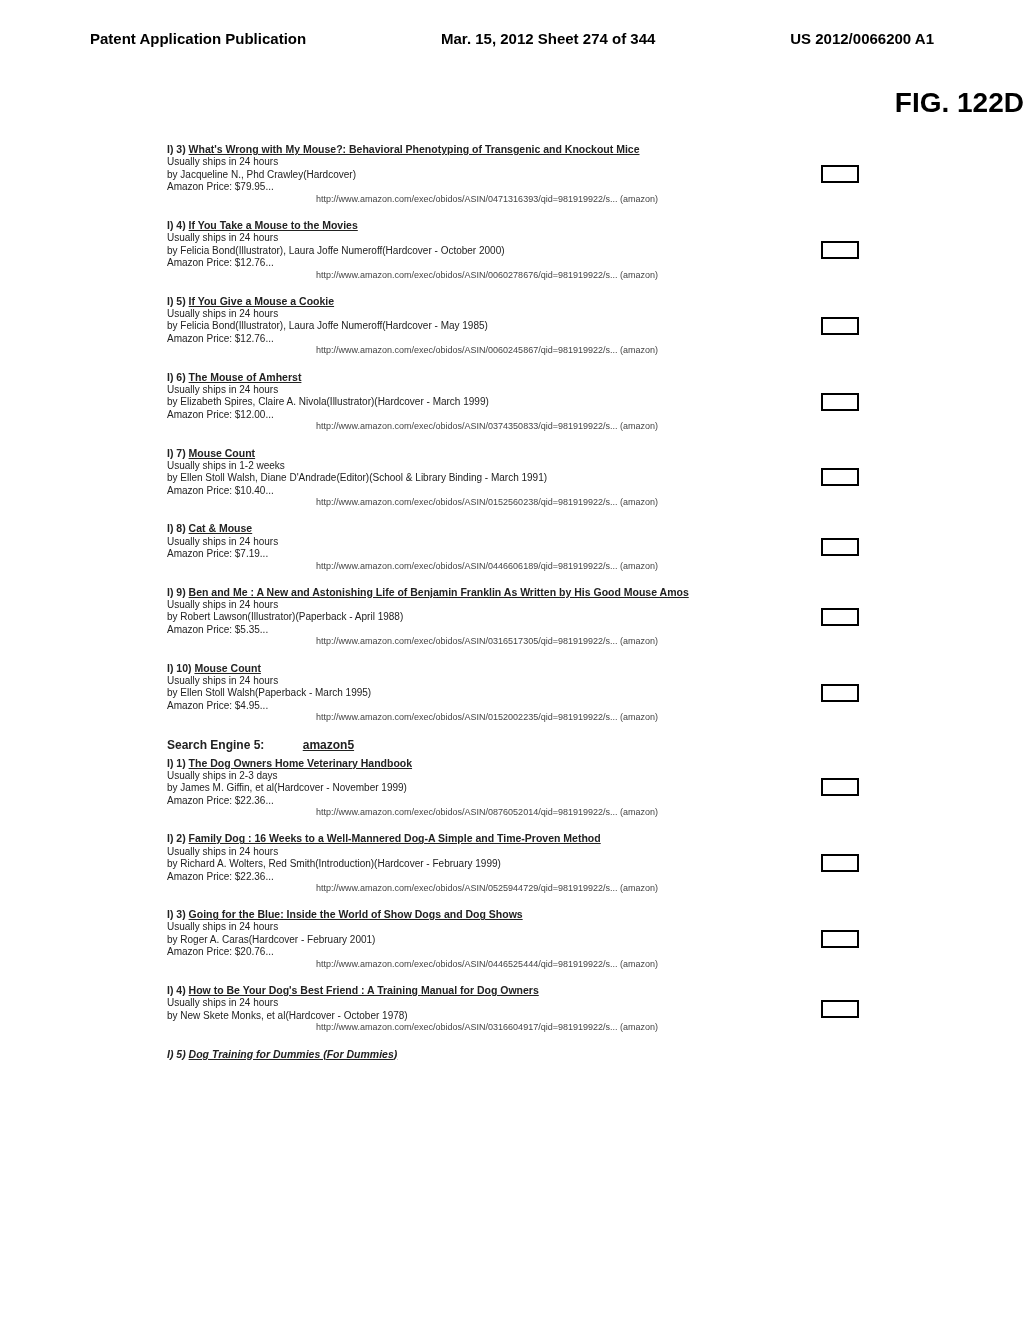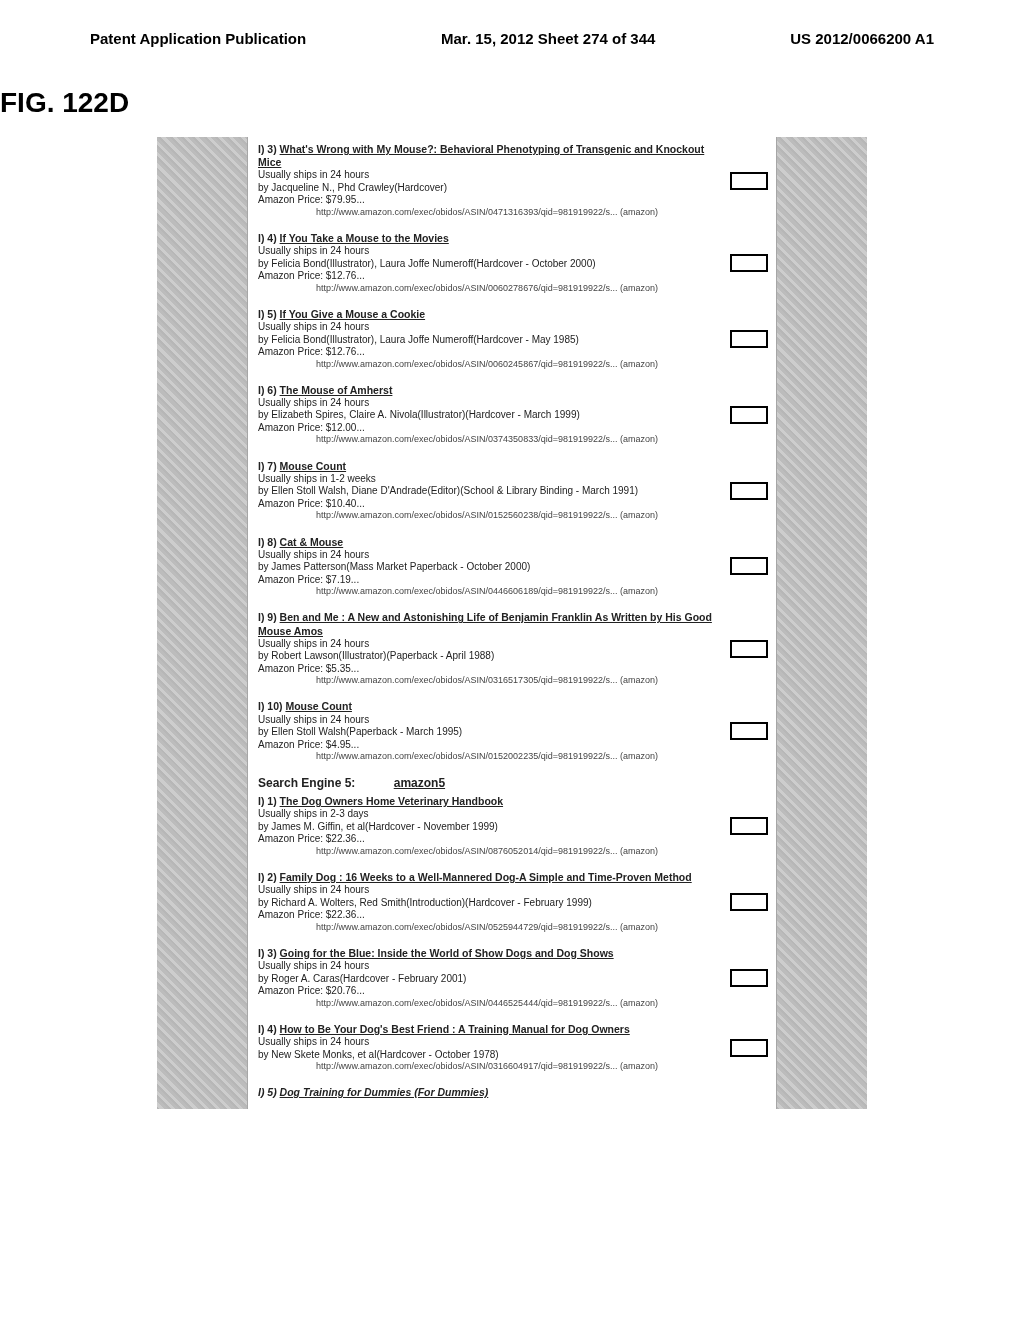--- a/index.html
+++ b/index.html
@@ -14,30 +14,31 @@
     position: relative;
   }
   .header {
     display: flex;
     justify-content: space-between;
     padding: 30px 90px 10px 90px;
     font-size: 15px;
     font-weight: bold;
   }
   .figtitle {
-    text-align: left;
+    text-align: right;
     font-size: 28px;
     font-weight: bold;
     margin: 30px 0 18px 0;
   }
   .figbody {
     margin: 0 auto;
     width: 710px;
     position: relative;
     display: flex;
+    flex-direction: column;
   }
   .sidecol {
     width: 90px;
     background: repeating-linear-gradient(45deg,#bdbdbd 0 2px,#d6d6d6 2px 5px,#c3c3c3 5px 8px);
     filter: blur(0.6px) contrast(0.9);
   }
   .sidecol.left { border-right: 1px solid #aaa; }
   .sidecol.right { border-left: 1px solid #aaa; }
   .centercol {
     flex: 1;
@@ -128,21 +129,20 @@
             <div class="ttl"><span>I) 7)</span> <span class="link">Mouse Count</span></div>
             <div class="meta">Usually ships in 1-2 weeks</div>
             <div class="meta">by Ellen Stoll Walsh, Diane D'Andrade(Editor)(School &amp; Library Binding - March 1991)</div>
             <div class="meta">Amazon Price: $10.40...</div>
             <div class="url">http://www.amazon.com/exec/obidos/ASIN/0152560238/qid=981919922/s...   (amazon)</div>
             <div class="checkbox"></div>
           </div>
           <div class="entry">
             <div class="ttl"><span>I) 8)</span> <span class="link">Cat &amp; Mouse</span></div>
             <div class="meta">Usually ships in 24 hours</div>
-            <div class="meta">by James Patterson(Mass Market Paperback - October 2000)</div>
             <div class="meta">Amazon Price: $7.19...</div>
             <div class="url">http://www.amazon.com/exec/obidos/ASIN/0446606189/qid=981919922/s...   (amazon)</div>
             <div class="checkbox"></div>
           </div>
           <div class="entry">
             <div class="ttl"><span>I) 9)</span> <span class="link">Ben and Me : A New and Astonishing Life of Benjamin Franklin As Written by His Good Mouse Amos</span></div>
             <div class="meta">Usually ships in 24 hours</div>
             <div class="meta">by Robert Lawson(Illustrator)(Paperback - April 1988)</div>
             <div class="meta">Amazon Price: $5.35...</div>
             <div class="url">http://www.amazon.com/exec/obidos/ASIN/0316517305/qid=981919922/s...   (amazon)</div>

